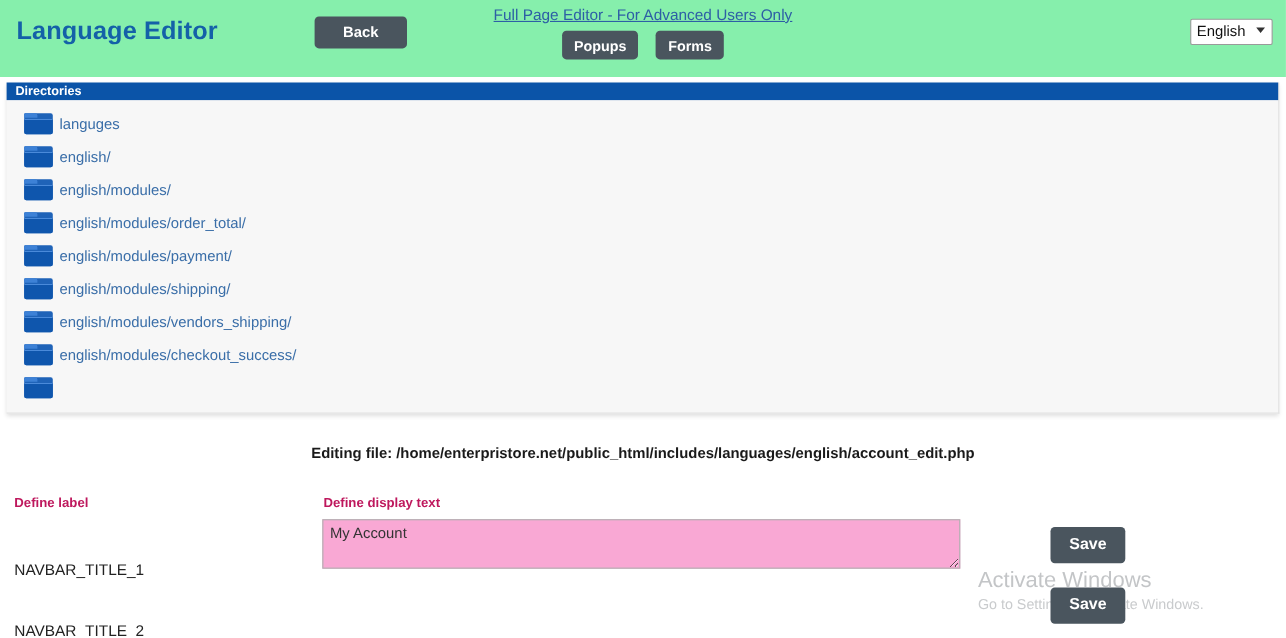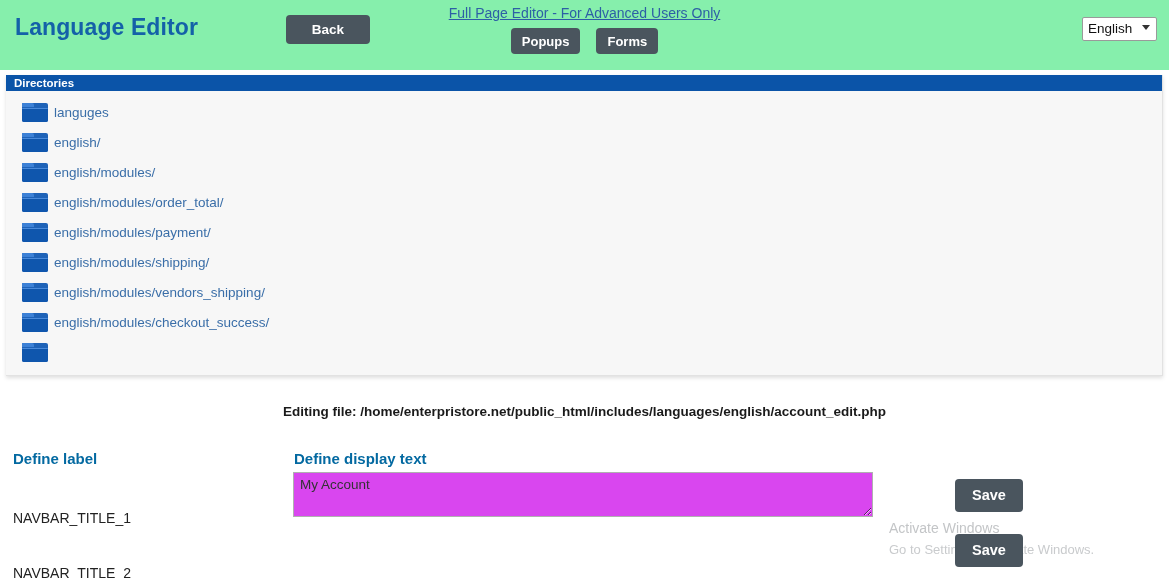--- a/index.html
+++ b/index.html
@@ -199,22 +199,22 @@
 
   
   #form-area {
     position: absolute;
     left: 0;
     top: 446px;
     width: 1169px;
   }
   .col-head {
     font-weight: bold;
-    font-size: 15px;
-    color: #0369a1;
+    font-size: 12px;
+    color: #be185d;
     position: absolute;
   }
   #head-label { left: 13px; top: 4px; }
   #head-text  { left: 294px; top: 4px; }
 
   .form-row {
     position: absolute;
     left: 0;
     width: 1169px;
     height: 55px;
@@ -230,21 +230,21 @@
     color: #222222;
     white-space: nowrap;
   }
   .row-textarea {
     position: absolute;
     left: 293px;
     top: 0px;
     width: 580px;
     height: 45px;
     border: 1px solid #b0b0b0;
-    background: #d946ef;
+    background: #f9a8d4;
     font-family: "Liberation Sans", sans-serif;
     font-size: 13.5px;
     color: #333333;
     padding: 4px 6px;
     resize: both;
     overflow: hidden;
     line-height: 1.25;
     outline: none;
   }
   .row-save {
@@ -260,21 +260,21 @@
   
   #activate-windows {
     position: absolute;
     left: 889px;
     top: 516px;
     width: 280px;
     z-index: 1;
     pointer-events: none;
   }
   #aw-title {
-    font-size: 14px;
+    font-size: 20px;
     color: #c3c5c7;
     line-height: 24px;
     white-space: nowrap;
   }
   #aw-sub {
     font-size: 13px;
     color: #c9cbcd;
     line-height: 19px;
     white-space: nowrap;
   }

